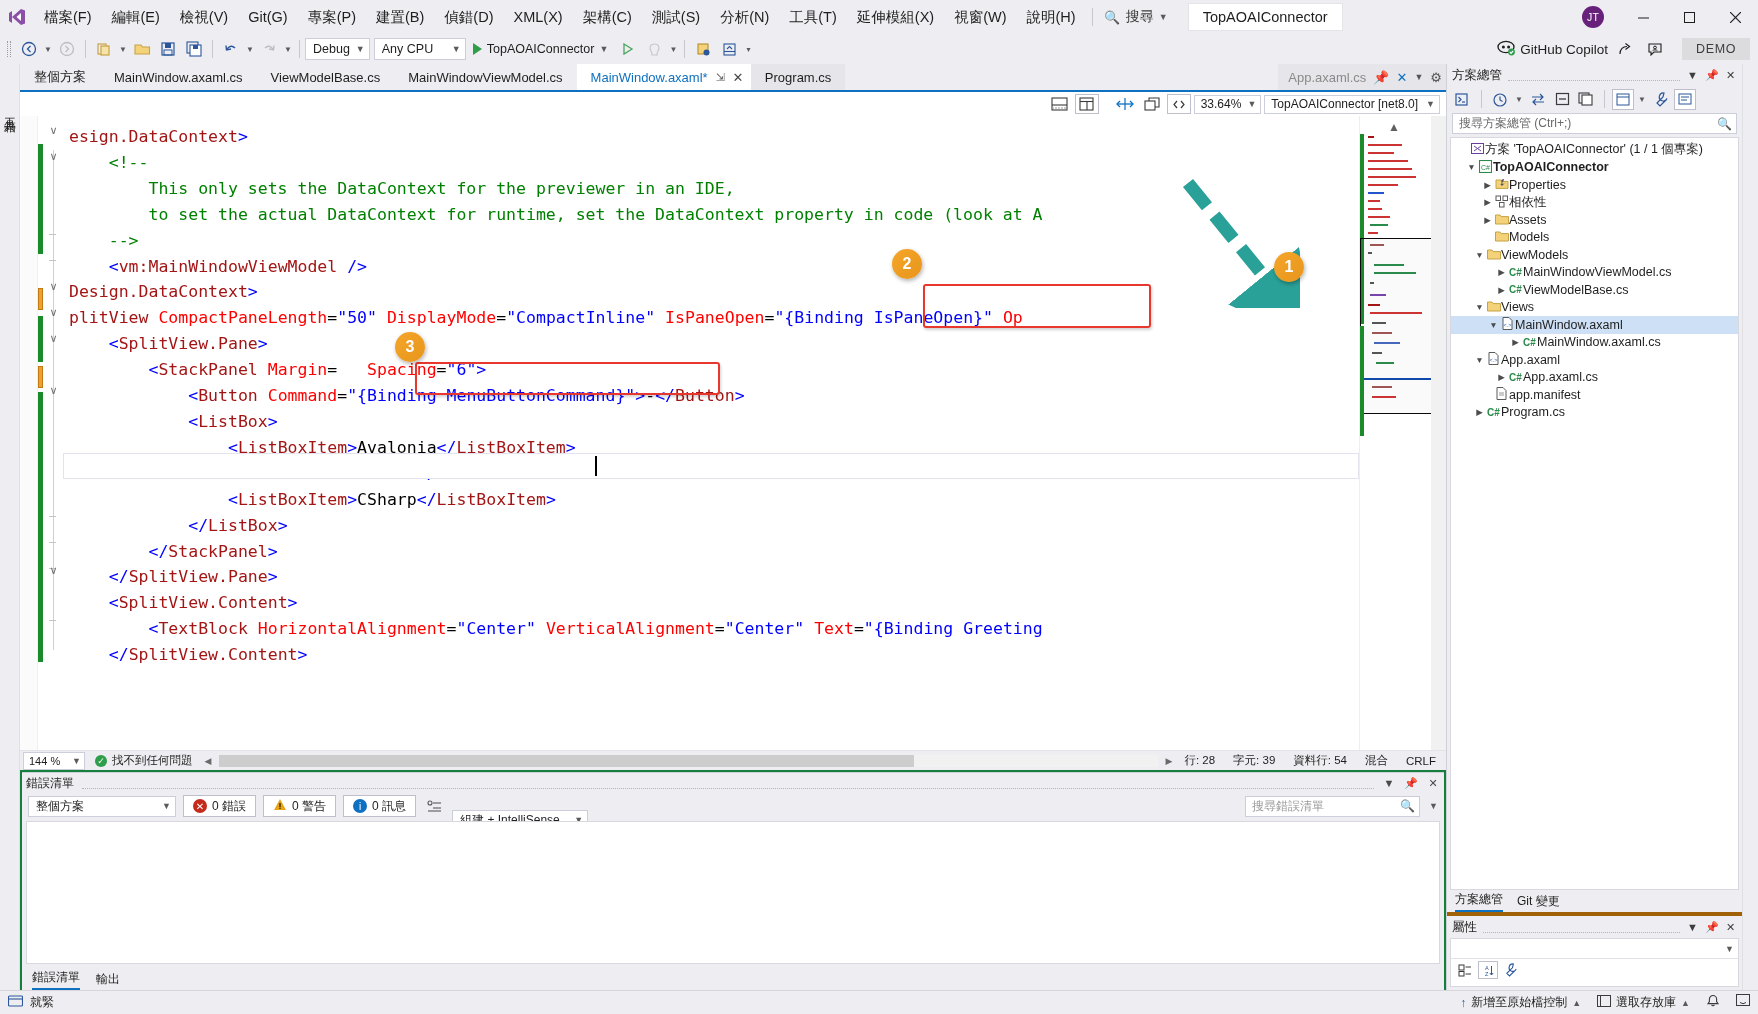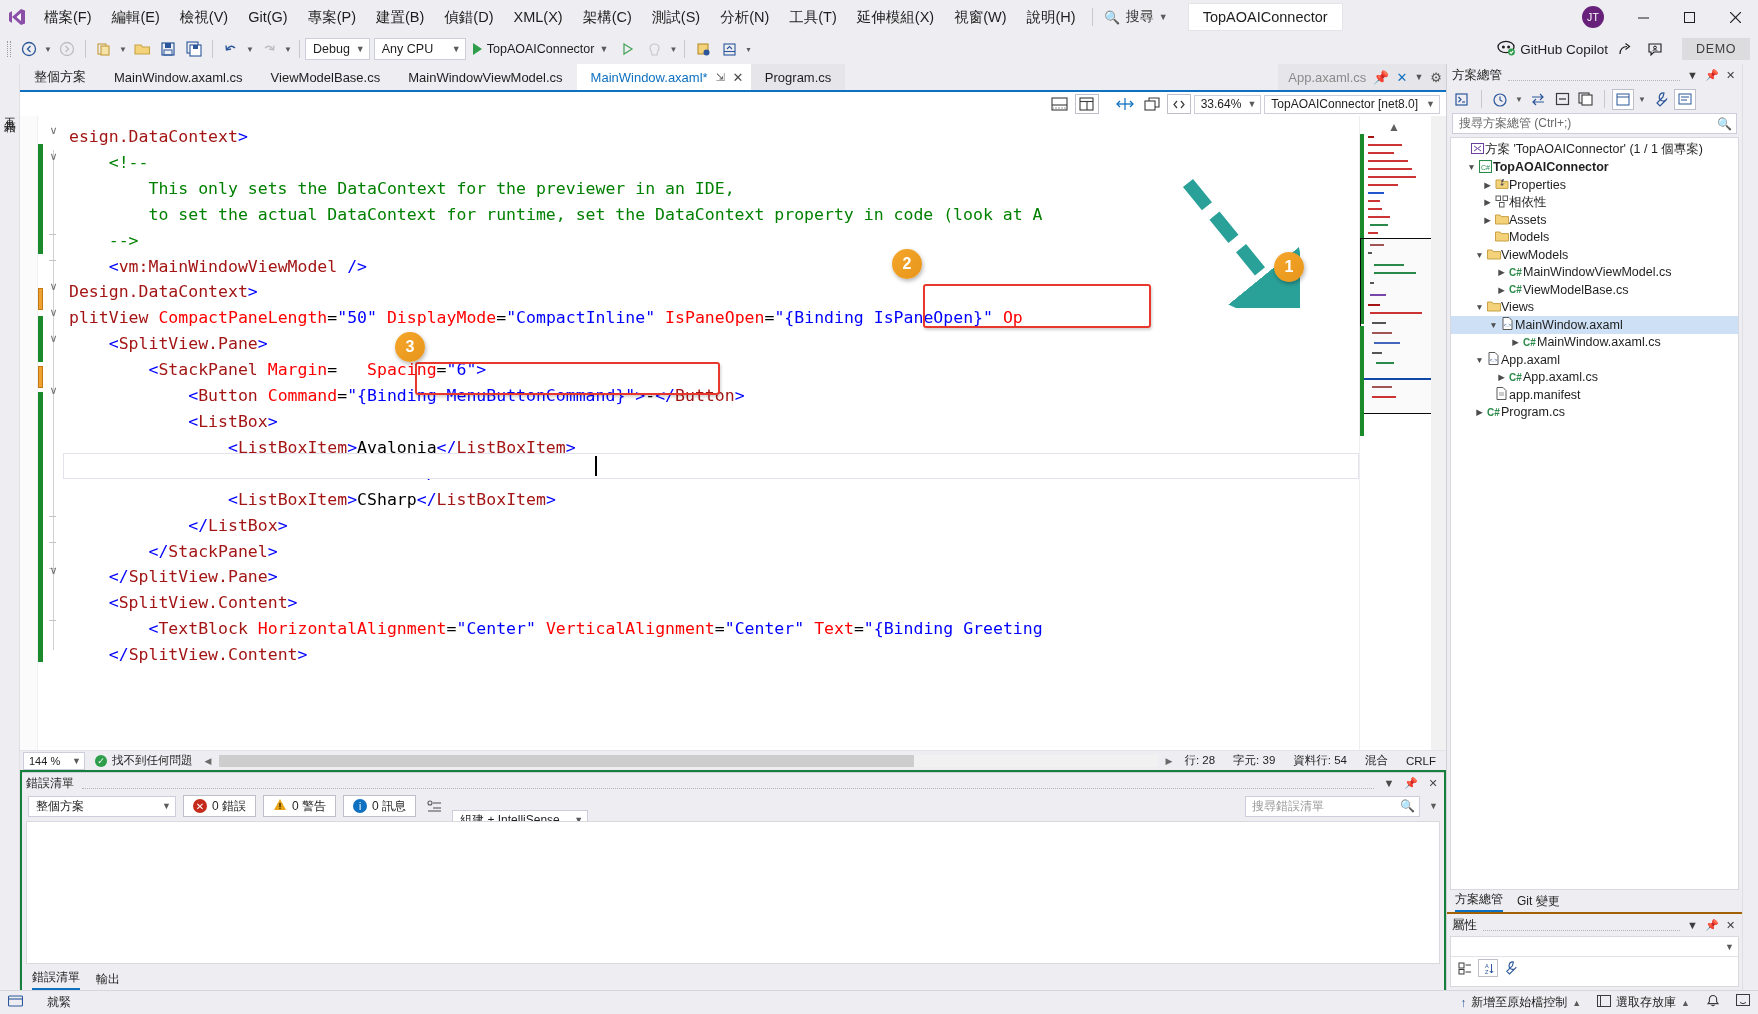--- a/index.html
+++ b/index.html
@@ -157,29 +157,29 @@
   .se-toolbar { height:26px; display:flex; align-items:center; gap:2px; padding:0 5px; }
   .se-btn { width:22px; height:21px; display:flex; align-items:center; justify-content:center; color:#2b579a; }
   .se-search { height:21px; margin:1px 5px 3px 5px; border:1px solid #cccedb; background:#fff; display:flex; align-items:center; justify-content:space-between; padding:0 4px 0 6px; font-size:12px; color:#6a6a6a; }
   .se-tree { flex:1 1 auto; background:#fff; border:1px solid #d8d8de; margin:0 3px; overflow:hidden; padding-top:3px; font-size:12.5px; }
   .tr { height:17.5px; display:flex; align-items:center; white-space:nowrap; }
   .tr.sel { background:#cde0f5; }
   .tw { width:13px; text-align:center; font-size:8.5px; color:#4c4c4c; flex:0 0 13px; }
   .tico { width:15px; text-align:center; flex:0 0 15px; font-size:11px; }
   .se-tabs { height:22px; display:flex; align-items:center; gap:14px; padding:0 8px; font-size:12px; }
   .se-tab-active { border-bottom:2px solid #0e70c0; padding-bottom:2px; }
-  .prop-panel { height:78px; display:flex; flex-direction:column; border-top:2px solid #a16207; }
+  .prop-panel { height:78px; display:flex; flex-direction:column; border-top:4px solid #a16207; }
   .prop-box { flex:1 1 auto; background:#fff; border:1px solid #d8d8de; margin:0 3px 3px 3px; display:flex; flex-direction:column; }
   .prop-row1 { height:20px; border-bottom:1px solid #e2e2e8; display:flex; align-items:center; justify-content:flex-end; padding-right:4px; font-size:9px; color:#5a5a5a; }
   .prop-row2 { height:22px; display:flex; align-items:center; gap:3px; padding:0 4px; }
   .pbtn { width:20px; height:18px; display:flex; align-items:center; justify-content:center; }
 
   
   .statusbar { height:24px; background:#eeeef2; border-top:1px solid #d6d6dc; display:flex; align-items:center; font-size:12px; color:#1e1e1e; flex:0 0 auto; }
-  .sb-left { display:flex; align-items:center; gap:24px; padding-left:8px; }
+  .sb-left { display:flex; align-items:center; gap:7px; padding-left:8px; }
   .sb-right { margin-left:auto; display:flex; align-items:center; gap:16px; padding-right:8px; }
   .sb-grp { display:flex; align-items:center; gap:5px; }
 
   
   .anno-box { position:absolute; border:2.5px solid #e8382d; border-radius:3px; pointer-events:none; box-shadow:1px 2px 3px rgba(0,0,0,0.18); }
   .anno-badge {
     position:absolute; width:30px; height:30px; border-radius:50%;
     background:linear-gradient(135deg,#f4a62a,#e8951c); color:#fff;
     font-size:16px; font-weight:bold; display:flex; align-items:center; justify-content:center;
     box-shadow:1px 2px 4px rgba(0,0,0,0.3); font-family:"Liberation Sans",sans-serif;

